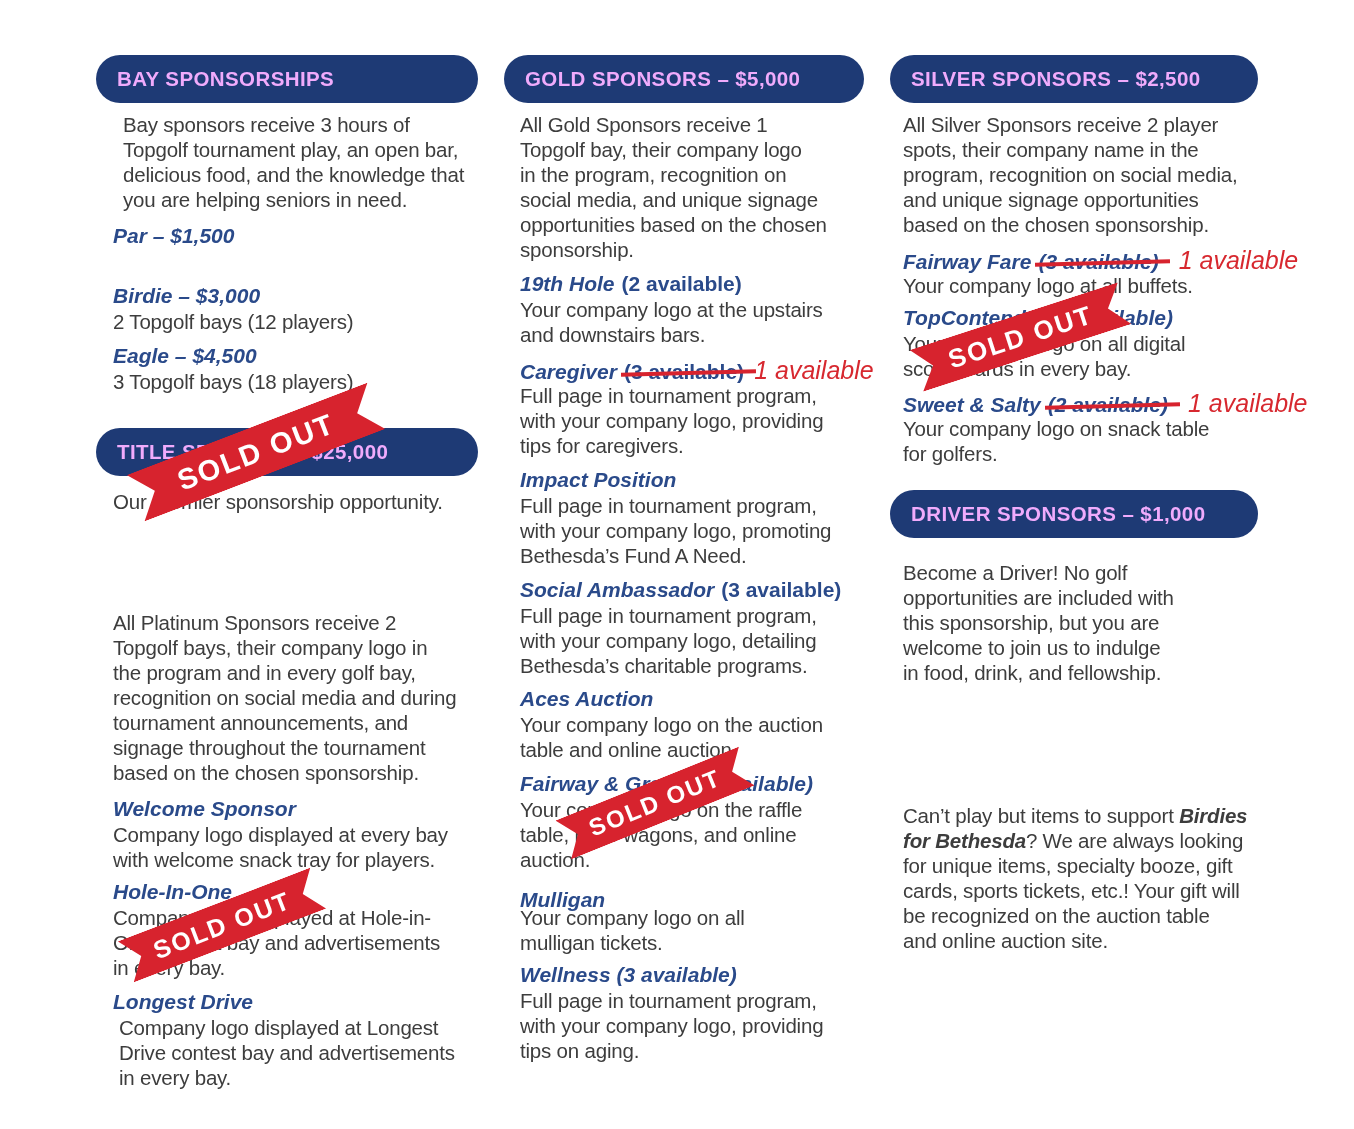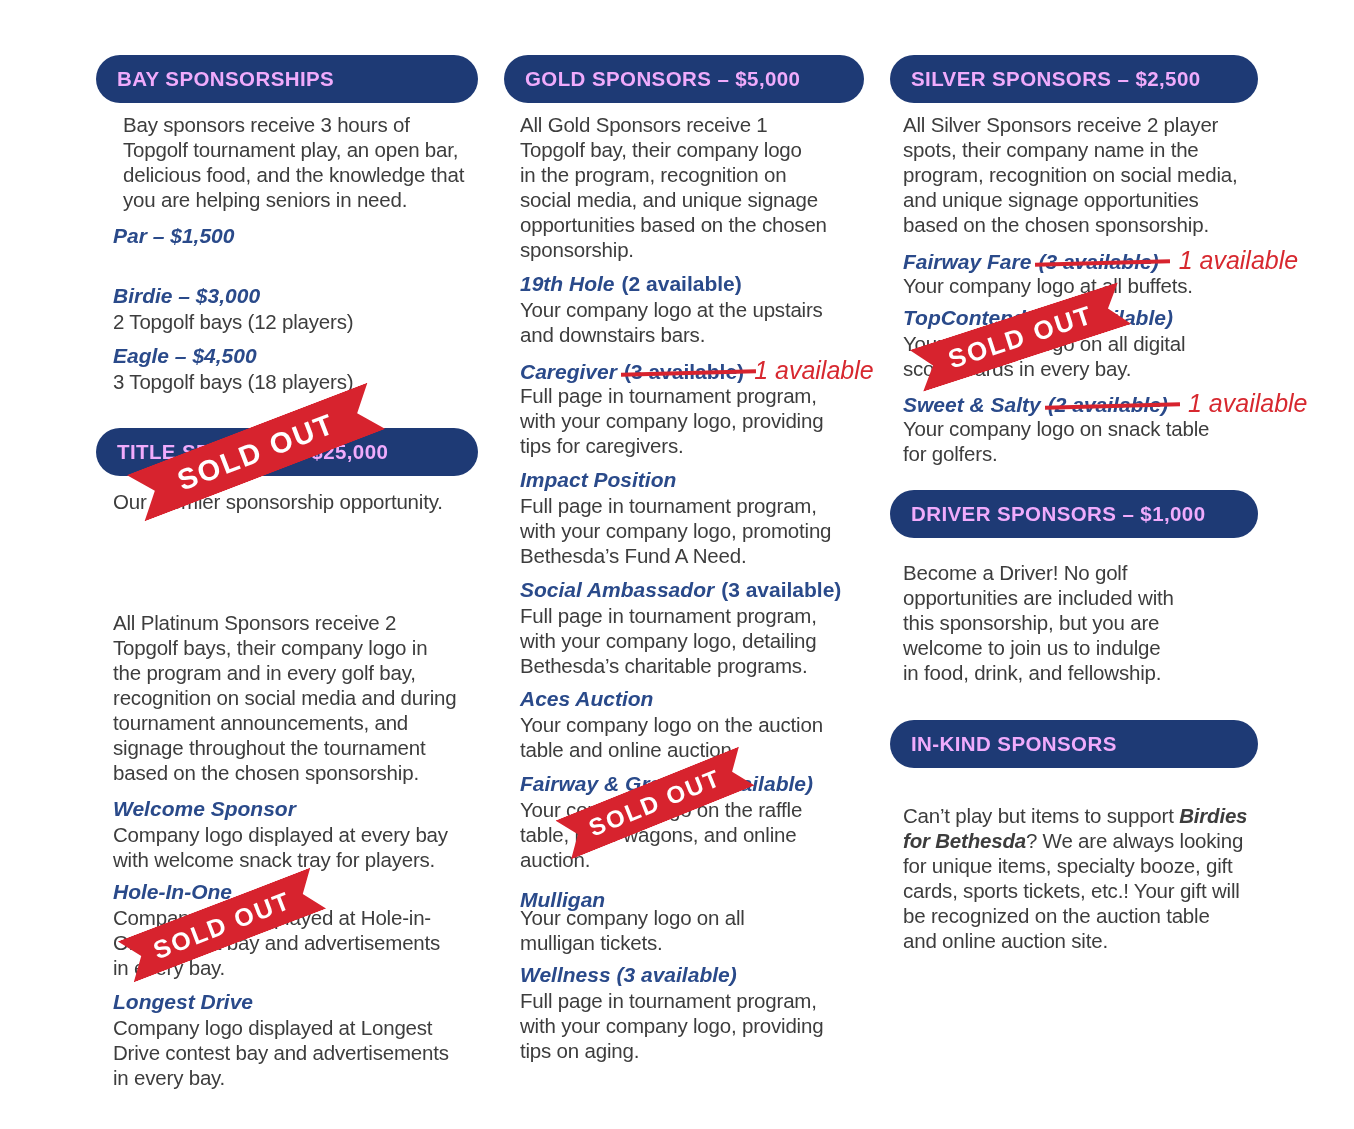--- a/index.html
+++ b/index.html
@@ -84,21 +84,21 @@
   <div class="sub" style="left:113px; top:880px;">
     <span class="nm">Hole-In-One</span>
   </div>
   <div class="body" style="left:113px; top:905px; width:400px;">Company logo displayed at Hole-in-
 One contest bay and advertisements
 in every bay.</div>
 
   <div class="sub" style="left:113px; top:990px;">
     <span class="nm">Longest Drive</span>
   </div>
-  <div class="body" style="left:113px; top:1015px; width:400px;">Company logo displayed at Longest
+  <div class="body" style="left:119px; top:1015px; width:400px;">Company logo displayed at Longest
 Drive contest bay and advertisements
 in every bay.</div>
 
   <div class="pill" style="left:504px; top:55px; width:360px;">GOLD SPONSORS – $5,000</div>
 
   <div class="body" style="left:520px; top:112px; width:390px;">All Gold Sponsors receive 1
 Topgolf bay, their company logo
 in the program, recognition on
 social media, and unique signage
 opportunities based on the chosen
@@ -183,21 +183,20 @@
 for golfers.</div>
 
   <div class="pill" style="left:890px; top:482px; width:368px;margin-top:8px;">DRIVER SPONSORS – $1,000</div>
 
   <div class="body" style="left:903px; top:560px; width:392px;">Become a Driver! No golf
 opportunities are included with
 this sponsorship, but you are
 welcome to join us to indulge
 in food, drink, and fellowship.</div>
 
-  <div class="pill" style="left:890px; top:720px; width:368px;">IN-KIND SPONSORS</div>
 
   <div class="body" style="left:903px; top:778px; width:392px;">
     <span>Can’t play but items to support </span><span class="b">Birdies
 for Bethesda</span><span>? We are always looking
 for unique items, specialty booze, gift
 cards, sports tickets, etc.! Your gift will
 be recognized on the auction table
 and online auction site.</span>
   </div>
 

